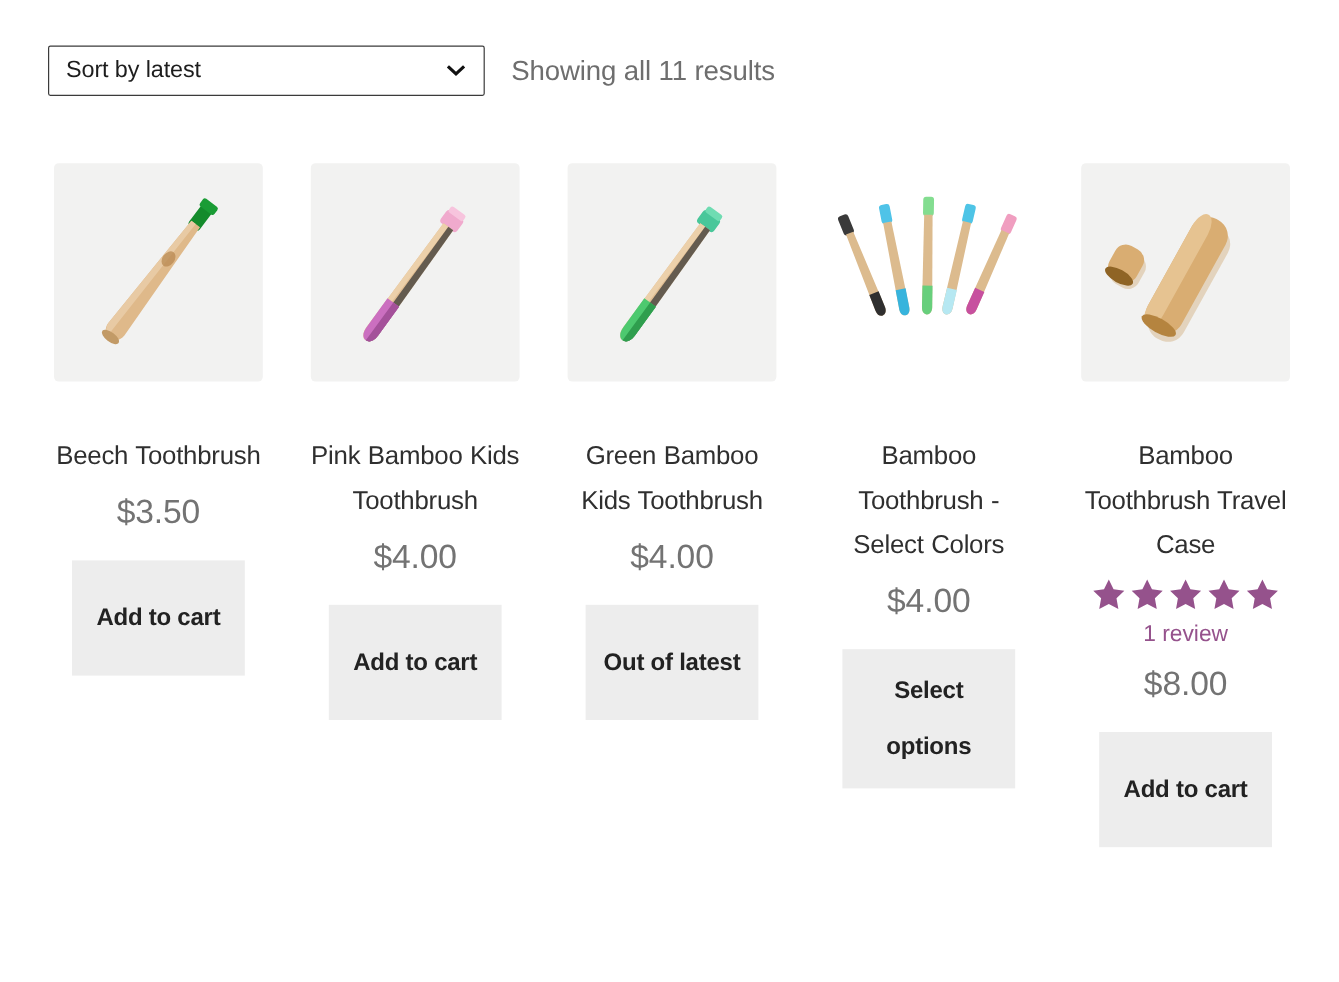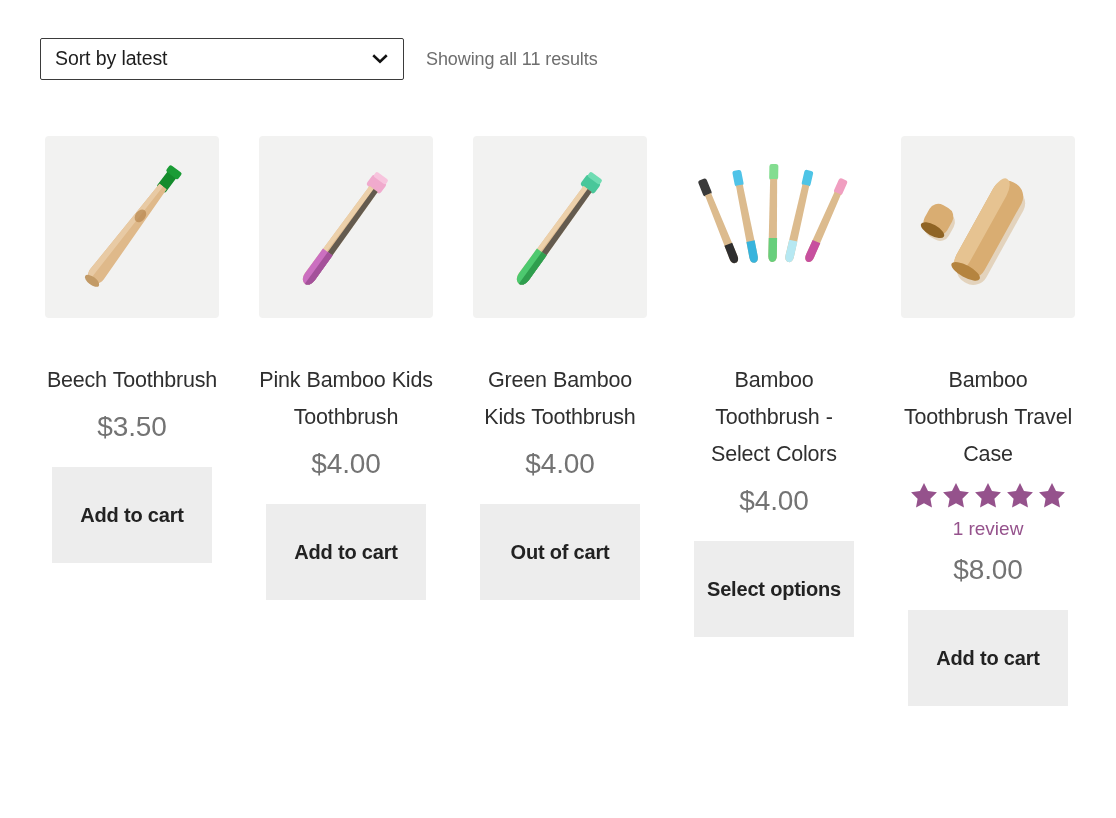--- a/index.html
+++ b/index.html
@@ -54,21 +54,21 @@
   .sort-select .chev {
     position: absolute;
     right: 14px;
     top: 50%;
     transform: translateY(-50%);
     display: block;
     width: 18px;
     height: 18px;
   }
   .results-count {
-    font-size: 18px;
+    font-size: 23px;
     color: #6e6e6e;
     letter-spacing: -0.1px;
     white-space: nowrap;
   }
 
   
   .grid {
     display: flex;
     align-items: flex-start;
     gap: 40px;
@@ -119,21 +119,21 @@
   .price {
     margin-top: 14px;
     font-size: 28px;
     color: #737373;
     line-height: 28px;
     letter-spacing: -0.1px;
   }
 
   .cta {
     margin-top: 26px;
-    width: 160px;
+    width: 144px;
     min-height: 96px;
     box-sizing: border-box;
     background: #ededed;
     border: 0;
     color: #222222;
     font-family: "Liberation Sans", sans-serif;
     font-size: 20px;
     font-weight: bold;
     line-height: 46px;
     letter-spacing: -0.2px;
@@ -212,21 +212,21 @@
             <path d="M82 44 L92 44 L93 152 C93 158 90 161 87 161 C84 161 81 158 81 152 Z" fill="#e1be93"></path>
             <path d="M82 44 L87 44 L85 161 C83 159 81 157 81 152 Z" fill="#ecd0aa"></path>
             <path d="M87 44 L92 44 L93 152 C93 158 90 161 87 161 Z" fill="#3a3a38" opacity="0.75"></path>
             <path d="M81 122 L93 122 L93 152 C93 158 90 161 87 161 C84 161 81 158 81 152 Z" fill="#4dc96f"></path>
             <path d="M87 122 L93 122 L93 152 C93 158 90 161 87 161 Z" fill="#2f9e4e"></path>
           </g>
         </svg>
       </div>
       <div class="title">Green Bamboo Kids Toothbrush</div>
       <div class="price">$4.00</div>
-      <button class="cta disabled">Out of cart</button>
+      <button class="cta disabled">Out of latest</button>
     </div>
 
     <div class="product">
       <div class="thumb plain">
         <svg viewBox="0 0 174 182" width="174" height="182" aria-hidden="true">
 
           <g transform="rotate(-22 22 60)">
             <rect x="17" y="42" width="9" height="17" rx="2.5" fill="#3a3a3a"></rect>
             <path d="M18.5 58 L25 58 L26 126 C26 130 24 132 21.7 132 C19.4 132 17.5 130 17.5 126 Z" fill="#dcbb8e"></path>
             <path d="M17.6 112 L26 112 L26 126 C26 130 24 132 21.7 132 C19.4 132 17.5 130 17.5 126 Z" fill="#2f2f2f"></path>

